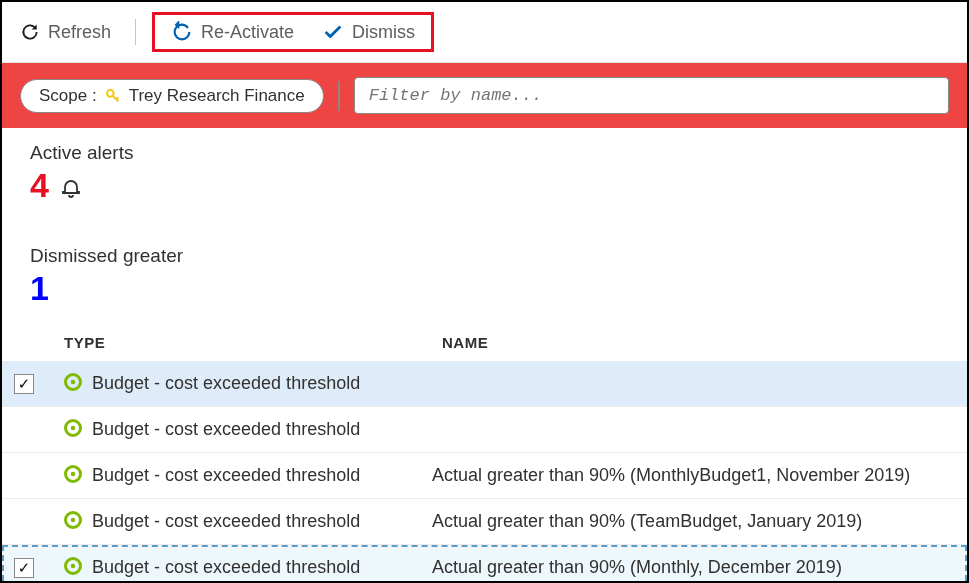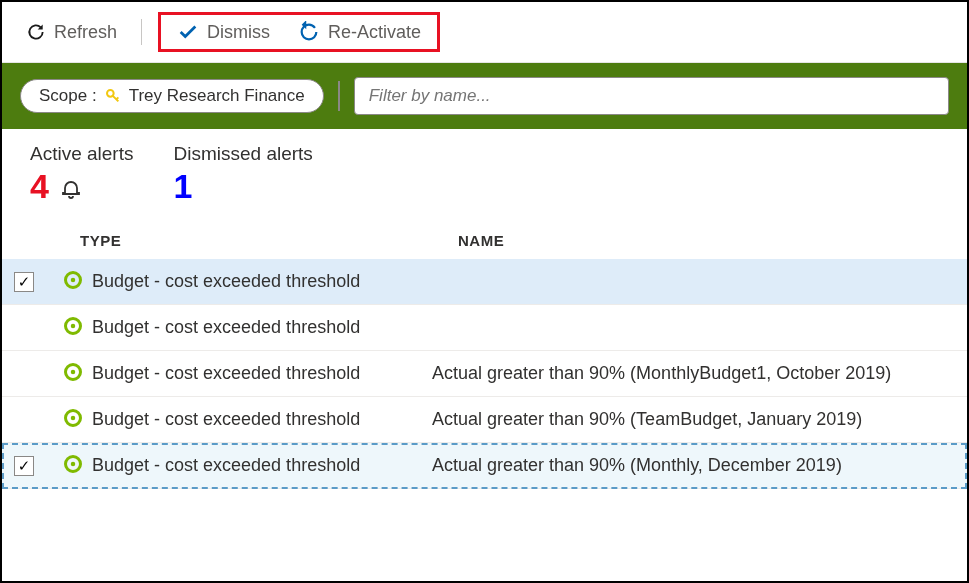--- a/index.html
+++ b/index.html
@@ -13,21 +13,21 @@
   }
   .outer {
     border: 2px solid #000;
     width: 969px;
     height: 583px;
     overflow: hidden;
   }
   .toolbar {
     display: flex;
     align-items: center;
-    padding: 10px 16px;
+    padding: 10px 10px;
     gap: 10px;
     background: #fff;
     border-bottom: 1px solid #e5e5e5;
   }
   .toolbar-btn {
     display: flex;
     align-items: center;
     gap: 8px;
     padding: 4px 8px;
     font-size: 18px;
@@ -41,21 +41,21 @@
     margin: 0 6px;
   }
   .highlight-box {
     border: 3px solid #e81123;
     display: flex;
     align-items: center;
     padding: 2px 8px;
     gap: 12px;
   }
   .filter-bar {
-    background: #4d7c0f;
+    background: #ef4444;
     padding: 14px 18px;
     display: flex;
     align-items: center;
     gap: 14px;
   }
   .scope-pill {
     background: #fff;
     border: 1.5px solid #8a8886;
     border-radius: 999px;
     padding: 6px 18px;
@@ -73,34 +73,36 @@
   .filter-input {
     flex: 1;
     background: #fff;
     border: 1.5px solid #8a8886;
     border-radius: 4px;
     padding: 8px 14px;
     font-size: 17px;
     font-style: italic;
     color: #605e5c;
     outline: none;
+    font-family: Liberation Mono, monospace;
   }
   .range-pill {
     background: #fff;
     border: 1.5px solid #8a8886;
     border-radius: 999px;
     padding: 8px 22px;
     font-size: 17px;
     font-weight: 700;
     cursor: pointer;
   }
   .stats {
     display: flex;
     gap: 40px;
     padding: 14px 28px 8px;
+    flex-direction: column;
   }
   .stat-block .stat-label {
     font-size: 19px;
     color: #323130;
     margin-bottom: 2px;
   }
   .stat-block .stat-value {
     font-size: 34px;
     font-weight: 700;
     display: flex;
@@ -111,21 +113,21 @@
   .stat-dismissed .stat-value { color: #0000ff; }
   .table-head {
     display: flex;
     padding: 18px 22px 10px;
     font-size: 15px;
     font-weight: 700;
     letter-spacing: 0.5px;
     color: #323130;
   }
   .col-check { width: 40px; }
-  .col-type { width: 378px; margin-left: 16px; }
+  .col-type { width: 378px; }
   .col-name { flex: 1; }
   .row {
     display: flex;
     align-items: center;
     padding: 12px 12px;
     border-bottom: 1px solid #edebe9;
     font-size: 18px;
   }
   .row.selected { background: #deecf9; }
   .row.focus-sel {
@@ -169,36 +171,36 @@
         <svg class="icon-svg" width="20" height="20" viewBox="0 0 24 24">
             <path fill="none" stroke="#1a1a1a" stroke-width="2.2" d="M20 12a8 8 0 1 1-2.34-5.66"></path>
             <path fill="#1a1a1a" d="M20 3v6h-6z"></path>
           </svg>
       </span>
       <span>Refresh</span>
     </div>
     <div class="toolbar-sep"></div>
 
     <div class="highlight-box">
-      <div class="toolbar-btn">
-        <span>
-          <svg class="icon-svg" width="22" height="22" viewBox="0 0 24 24">
-              <path fill="none" stroke="#0062b1" stroke-width="3" d="M4 12l5 5L20 6"></path>
-            </svg>
-        </span>
-        <span>Dismiss</span>
-      </div>
       <div class="toolbar-btn">
         <span>
           <svg class="icon-svg" width="22" height="22" viewBox="0 0 24 24">
               <path fill="none" stroke="#0062b1" stroke-width="2.4" d="M20 12a8 8 0 1 1-8-8c3 0 5 1.5 6.5 3.5"></path>
               <path fill="#0062b1" d="M10 2l-5 5 5 5z" transform="translate(-1,-3)"></path>
             </svg>
         </span>
         <span>Re-Activate</span>
+      </div>
+      <div class="toolbar-btn">
+        <span>
+          <svg class="icon-svg" width="22" height="22" viewBox="0 0 24 24">
+              <path fill="none" stroke="#0062b1" stroke-width="3" d="M4 12l5 5L20 6"></path>
+            </svg>
+        </span>
+        <span>Dismiss</span>
       </div>
     </div>
   </div>
 
   <div class="filter-bar">
     <div class="scope-pill">
       <span>Scope :</span>
       <span>
         <svg class="icon-svg" width="16" height="16" viewBox="0 0 24 24">
             <circle cx="8" cy="8" r="5" fill="none" stroke="#f2c811" stroke-width="3"></circle>
@@ -217,21 +219,21 @@
       <div class="stat-value">
         <span>4</span>
         <span>
           <svg class="icon-svg" width="24" height="24" viewBox="0 0 24 24">
               <path fill="none" stroke="#323130" stroke-width="1.8" d="M6 18v-5a6 6 0 1 1 12 0v5h2v1H4v-1h2zm4 3a2 2 0 0 0 4 0"></path>
             </svg>
         </span>
       </div>
     </div>
     <div class="stat-block stat-dismissed">
-      <div class="stat-label">Dismissed alerts</div>
+      <div class="stat-label">Dismissed greater</div>
       <div class="stat-value">
         <span>1</span>
       </div>
     </div>
   </div>
 
   <div class="table-head">
     <div class="col-check"></div>
     <div class="col-type">TYPE</div>
     <div class="col-name">NAME</div>
@@ -273,21 +275,21 @@
     </div>
     <div class="type-cell">
       <span class="budget-icon">
         <svg width="18" height="18" viewBox="0 0 24 24">
             <circle cx="12" cy="12" r="10" fill="none" stroke="#7fba00" stroke-width="4"></circle>
             <circle cx="12" cy="12" r="3" fill="#7fba00"></circle>
           </svg>
       </span>
       <span>Budget - cost exceeded threshold</span>
     </div>
-    <div class="name-cell">Actual greater than 90% (MonthlyBudget1, October 2019)</div>
+    <div class="name-cell">Actual greater than 90% (MonthlyBudget1, November 2019)</div>
   </div>
 
   <div class="row">
     <div class="col-check">
       <div class="checkbox" style="visibility:hidden"></div>
     </div>
     <div class="type-cell">
       <span class="budget-icon">
         <svg width="18" height="18" viewBox="0 0 24 24">
             <circle cx="12" cy="12" r="10" fill="none" stroke="#7fba00" stroke-width="4"></circle>

